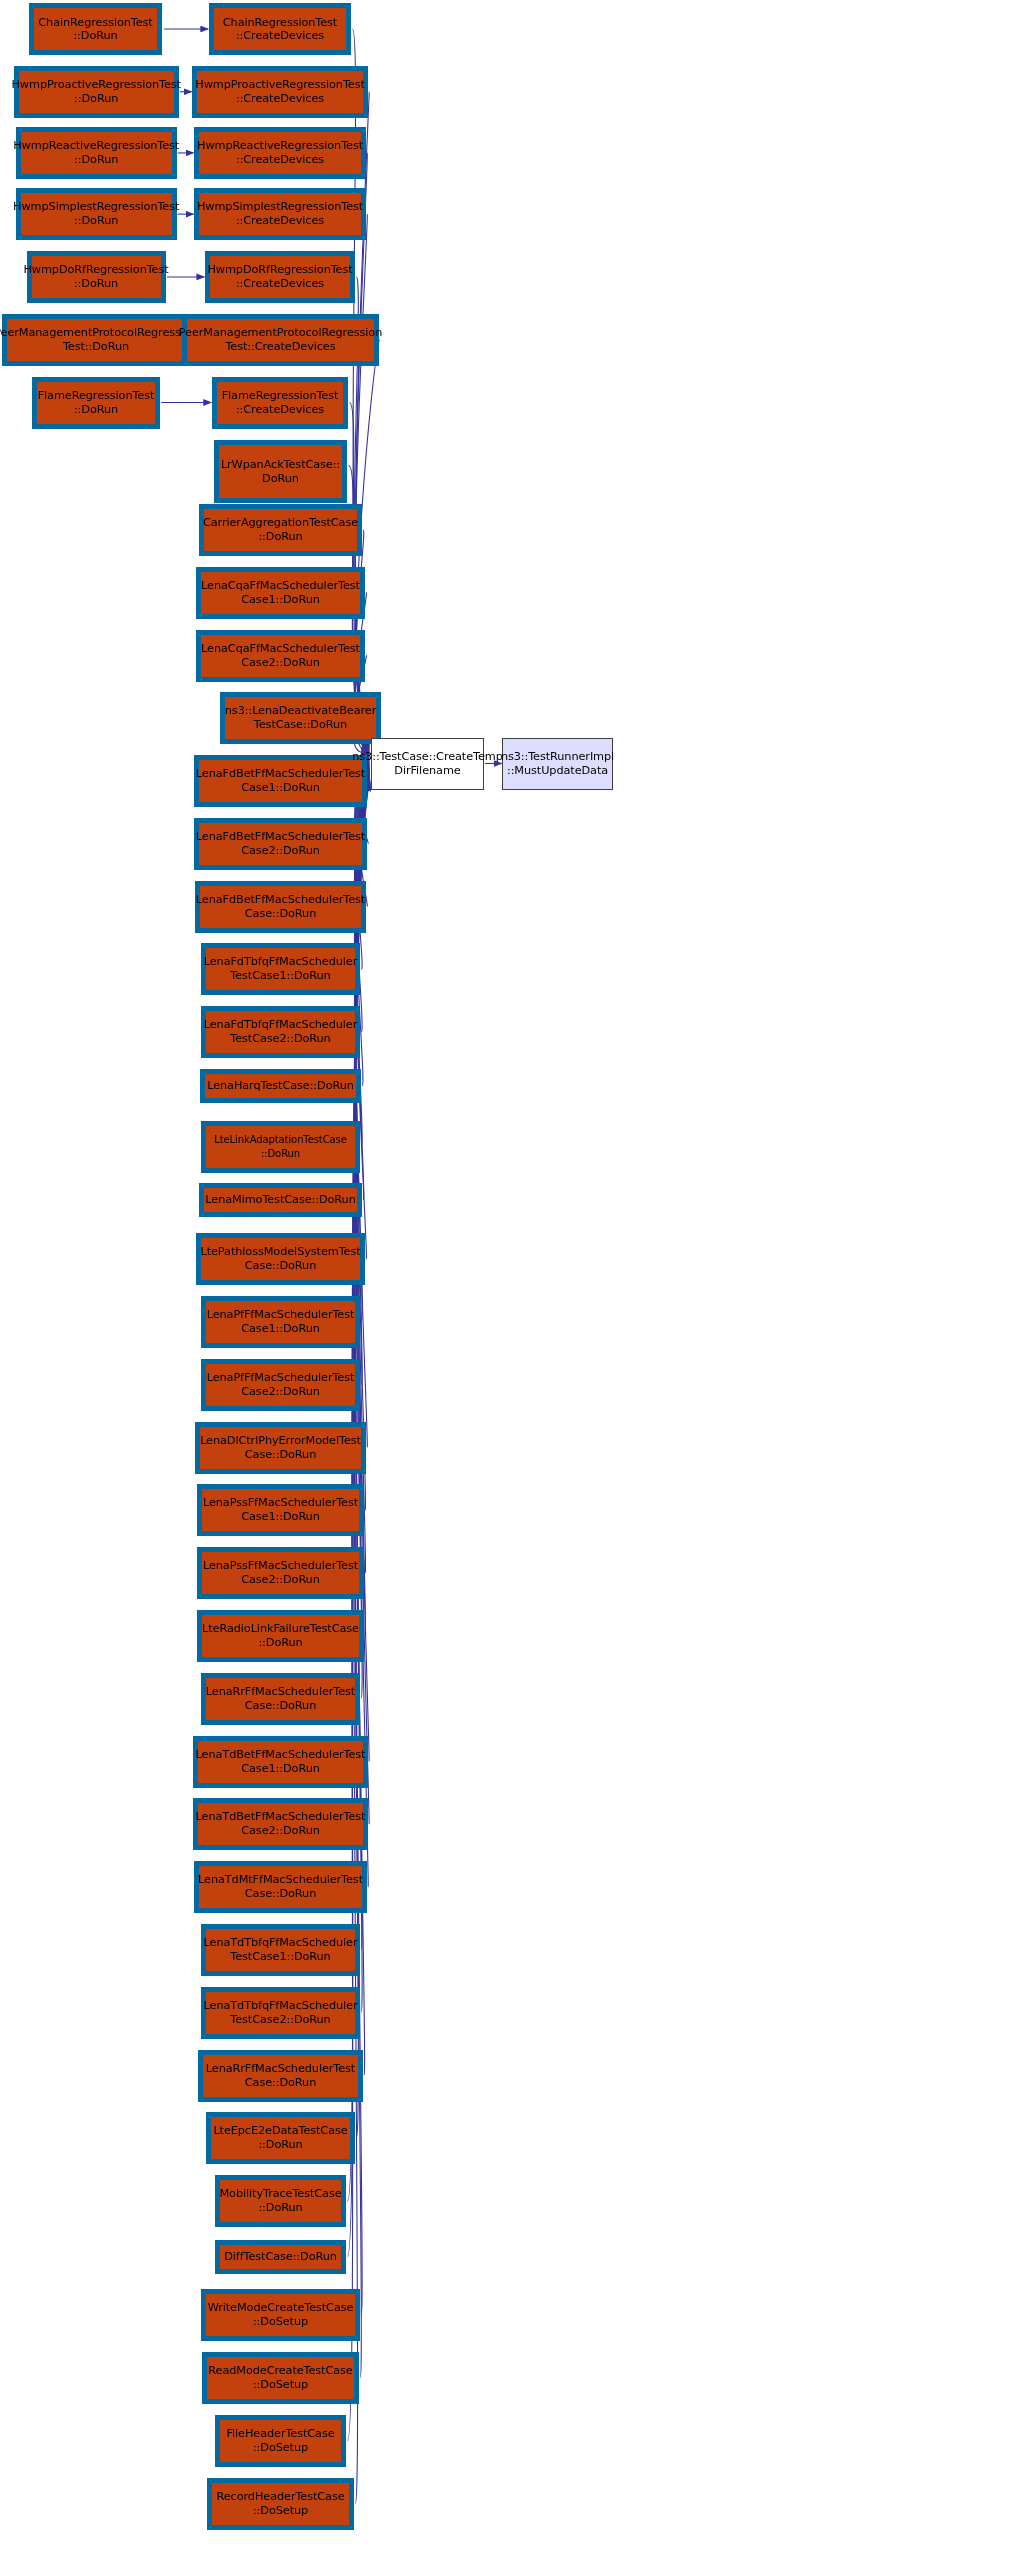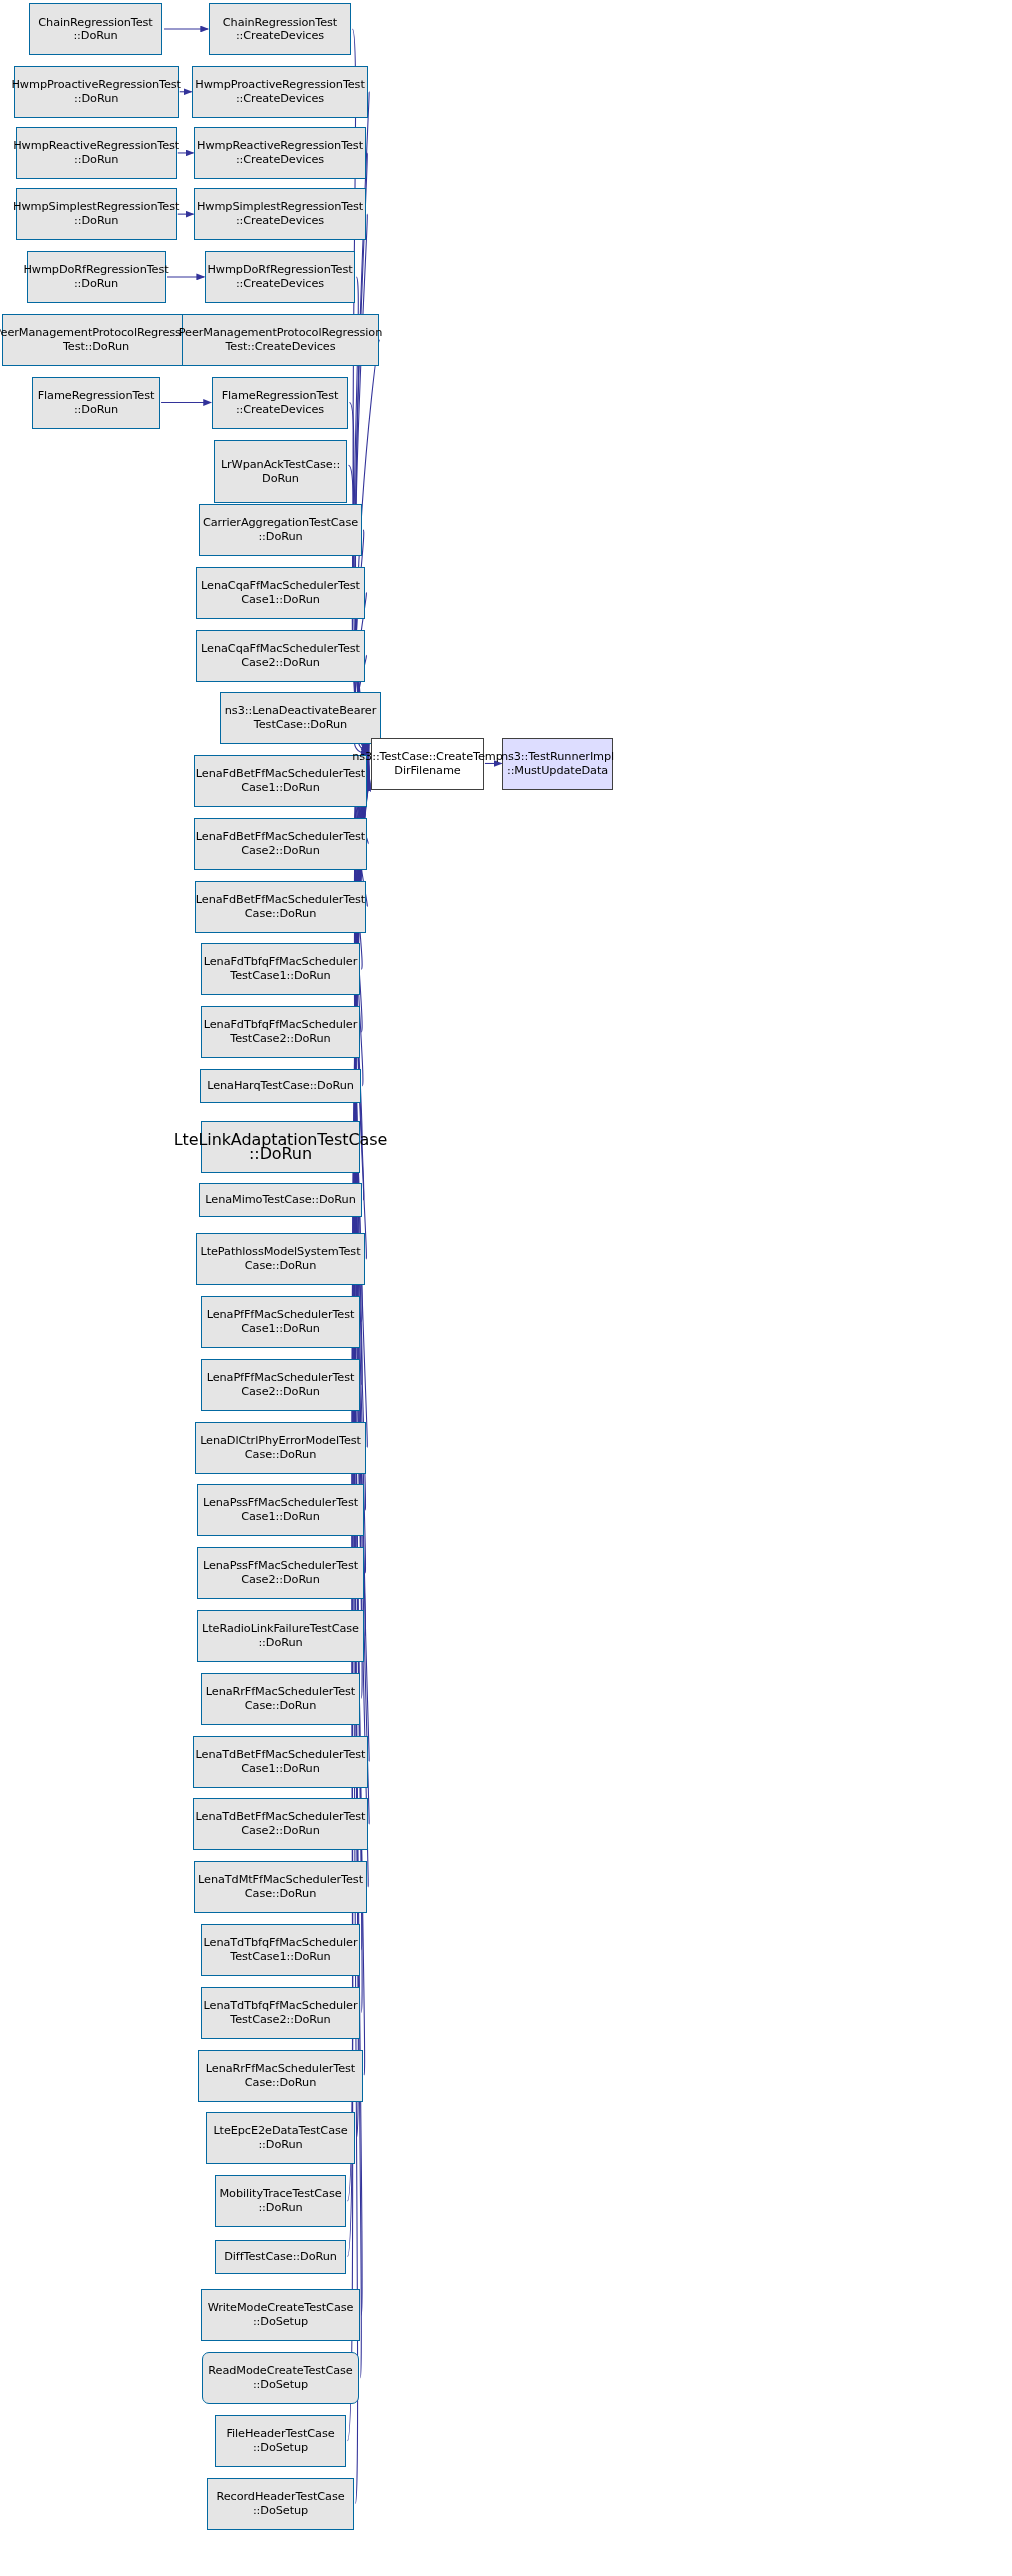--- a/index.html
+++ b/index.html
@@ -2,22 +2,22 @@
 <html><head>
 <meta charset="utf-8">
 <style>
   html,body{margin:0;padding:0;background:#ffffff;}
   body{font-family:"DejaVu Sans","Liberation Sans",sans-serif;}
   #graph{position:relative;width:1013px;height:2576px;background:#ffffff;overflow:hidden;}
   svg.edges{position:absolute;left:0;top:0;width:1013px;height:2576px;pointer-events:none;}
   .node{
     position:absolute;
     box-sizing:border-box;
-    border:1px solid #0369a1;
-    background:#e5e5e5;
+    border:5px solid #0369a1;
+    background:#c2410c;
     color:#000000;
     font-size:11px;
     line-height:13.2px;
     text-align:center;
     display:flex;
     align-items:center;
     justify-content:center;
     white-space:pre-line;
     letter-spacing:-0.1px;
     z-index:2;
@@ -130,21 +130,21 @@
 Case1::DoRun</div>
       <div class="node" style="left: 194px; top: 818px; width: 173px; height: 52px; font-size: 11.3px; line-height: 13.6px;">LenaFdBetFfMacSchedulerTest
 Case2::DoRun</div>
       <div class="node" style="left: 195px; top: 881px; width: 171px; height: 52px; font-size: 11.3px; line-height: 13.6px;">LenaFdBetFfMacSchedulerTest
 Case::DoRun</div>
       <div class="node" style="left: 201px; top: 943px; width: 159px; height: 52px; font-size: 11.3px; line-height: 13.6px;">LenaFdTbfqFfMacScheduler
 TestCase1::DoRun</div>
       <div class="node" style="left: 201px; top: 1006px; width: 159px; height: 52px; font-size: 11.3px; line-height: 13.6px;">LenaFdTbfqFfMacScheduler
 TestCase2::DoRun</div>
       <div class="node" style="left: 200px; top: 1069px; width: 161px; height: 34px; font-size: 11.3px; line-height: 13.6px;">LenaHarqTestCase::DoRun</div>
-      <div class="node" style="left: 201px; top: 1121px; width: 159px; height: 52px; font-size: 16px; line-height: 13.6px;">LteLinkAdaptationTestCase
+      <div class="node" style="left: 201px; top: 1121px; width: 159px; height: 52px; font-size: 10px; line-height: 13.6px;">LteLinkAdaptationTestCase
 ::DoRun</div>
       <div class="node" style="left: 199px; top: 1183px; width: 163px; height: 34px; font-size: 11.3px; line-height: 13.6px;">LenaMimoTestCase::DoRun</div>
       <div class="node" style="left: 196px; top: 1233px; width: 169px; height: 52px; font-size: 11.3px; line-height: 13.6px;">LtePathlossModelSystemTest
 Case::DoRun</div>
       <div class="node" style="left: 201px; top: 1296px; width: 159px; height: 52px; font-size: 11.3px; line-height: 13.6px;">LenaPfFfMacSchedulerTest
 Case1::DoRun</div>
       <div class="node" style="left: 201px; top: 1359px; width: 159px; height: 52px; font-size: 11.3px; line-height: 13.6px;">LenaPfFfMacSchedulerTest
 Case2::DoRun</div>
       <div class="node" style="left: 195px; top: 1422px; width: 171px; height: 52px; font-size: 11.3px; line-height: 13.6px;">LenaDlCtrlPhyErrorModelTest
 Case::DoRun</div>
@@ -168,21 +168,21 @@
 TestCase2::DoRun</div>
       <div class="node" style="left: 198px; top: 2050px; width: 165px; height: 52px; font-size: 11.3px; line-height: 13.6px;">LenaRrFfMacSchedulerTest
 Case::DoRun</div>
       <div class="node" style="left: 206px; top: 2112px; width: 149px; height: 52px; font-size: 11.3px; line-height: 13.6px;">LteEpcE2eDataTestCase
 ::DoRun</div>
       <div class="node" style="left: 215px; top: 2175px; width: 131px; height: 52px; font-size: 11.3px; line-height: 13.6px;">MobilityTraceTestCase
 ::DoRun</div>
       <div class="node" style="left: 215px; top: 2240px; width: 131px; height: 34px; font-size: 11.3px; line-height: 13.6px;">DiffTestCase::DoRun</div>
       <div class="node" style="left: 201px; top: 2289px; width: 159px; height: 52px; font-size: 11.3px; line-height: 13.6px;">WriteModeCreateTestCase
 ::DoSetup</div>
-      <div class="node" style="left: 202px; top: 2352px; width: 157px; height: 52px; font-size: 11.3px; line-height: 13.6px; border-radius: 7px;">ReadModeCreateTestCase
+      <div class="node" style="left: 202px; top: 2352px; width: 157px; height: 52px; font-size: 11.3px; line-height: 13.6px;">ReadModeCreateTestCase
 ::DoSetup</div>
       <div class="node" style="left: 215px; top: 2415px; width: 131px; height: 52px; font-size: 11.3px; line-height: 13.6px;">FileHeaderTestCase
 ::DoSetup</div>
       <div class="node" style="left: 207px; top: 2478px; width: 147px; height: 52px; font-size: 11.3px; line-height: 13.6px;">RecordHeaderTestCase
 ::DoSetup</div>
       <div class="node current" style="left: 371px; top: 738px; width: 113px; height: 52px; font-size: 11.3px; line-height: 13.6px;">ns3::TestCase::CreateTemp
 DirFilename</div>
       <div class="node highlight" style="left: 502px; top: 738px; width: 111px; height: 52px; font-size: 11.3px; line-height: 13.6px;">ns3::TestRunnerImpl
 ::MustUpdateData</div>
     </div>

